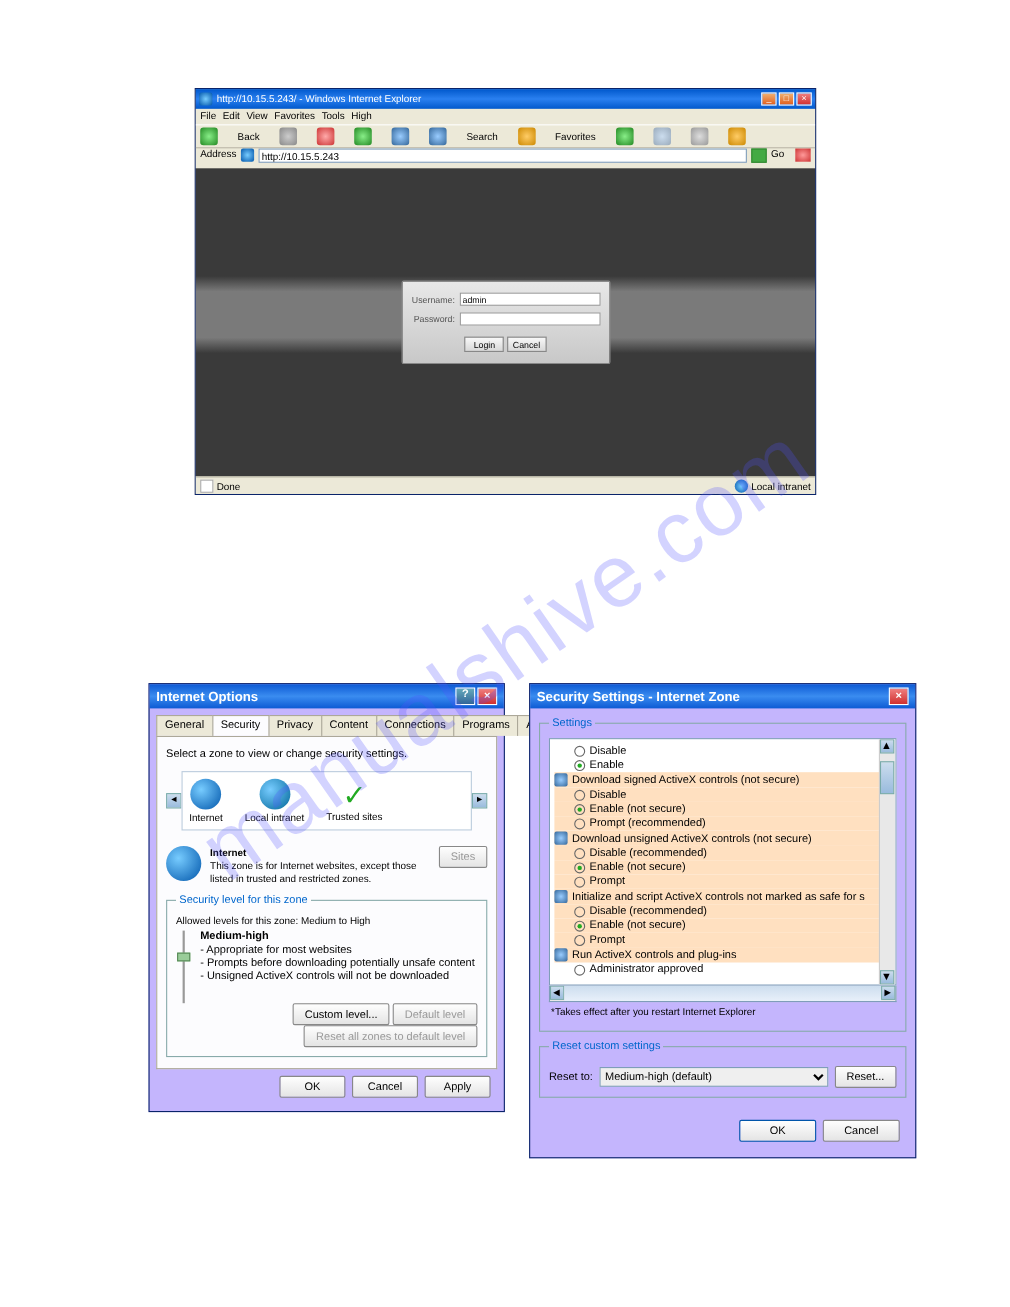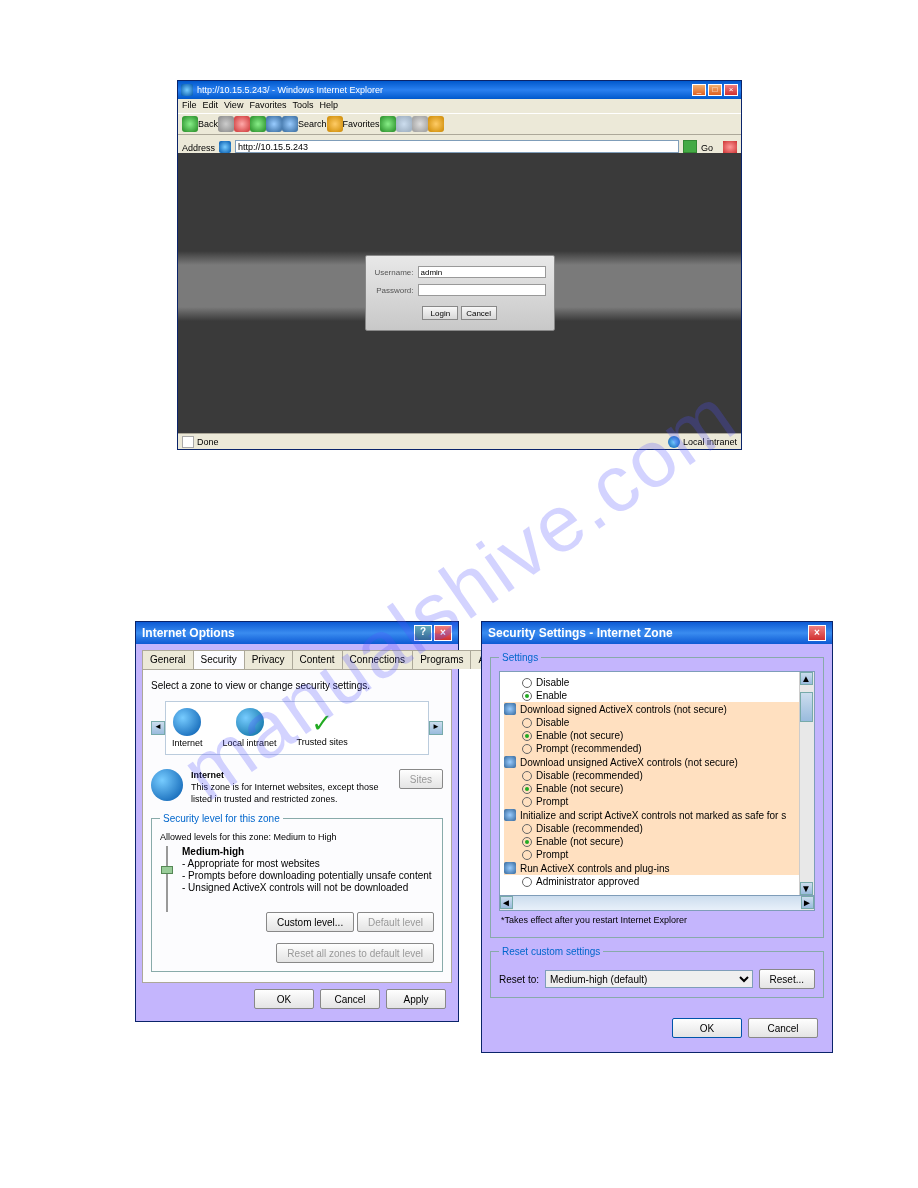--- a/index.html
+++ b/index.html
@@ -8,23 +8,23 @@
 
 .watermark{position:absolute;left:50%;top:50%;transform:translate(-50%,-50%) rotate(-35deg);font-size:80px;color:rgba(80,80,255,0.25);font-weight:400;letter-spacing:2px;pointer-events:none;z-index:50;white-space:nowrap}
 
 
 .iewin{position:absolute;left:177px;top:80px;width:565px;background:#ece9d8;border:1px solid #0a246a}
 .titlebar{height:18px;background:linear-gradient(to bottom,#0058cc,#2a80f0,#0058cc);display:flex;align-items:center;padding:0 3px;color:#fff;font-size:9px}
 .titlebar .spacer{flex:1}
 .winbtn{width:14px;height:12px;background:linear-gradient(#f0b070,#e06020);border:1px solid #fff;margin-left:2px;font-size:8px;text-align:center;line-height:10px;color:#fff}
 .winbtn.close{background:linear-gradient(#f08080,#d03030)}
 .menubar{height:14px;background:#ece9d8;display:flex;font-size:9px;padding:1px 4px;gap:6px}
-.toolbar{height:22px;background:#ece9d8;border-top:1px solid #fff;border-bottom:1px solid #aca899;display:flex;align-items:center;padding:0 4px;gap:0}
+.toolbar{height:22px;background:#ece9d8;border-top:1px solid #fff;border-bottom:1px solid #aca899;display:flex;align-items:center;padding:0 4px;gap:18px}
 .tbbtn{width:16px;height:16px;border-radius:3px;display:inline-block}
-.addrbar{height:18px;background:#ece9d8;display:flex;align-items:flex-end;font-size:9px;padding:0 4px;gap:4px}
+.addrbar{height:18px;background:#ece9d8;display:flex;align-items:flex-start;font-size:9px;padding:0 4px;gap:4px}
 .addrbar input{flex:1;height:13px;font-size:9px;padding:0 2px;border:1px solid #7f9db9}
 .gobadge{width:14px;height:13px;background:#4a4;border:1px solid #383}
 .content{height:280px;background:linear-gradient(to bottom,#3a3a3a 0%,#3a3a3a 35%,#7a7a7a 40%,#7a7a7a 55%,#3a3a3a 60%,#3a3a3a 100%);display:flex;align-items:center;justify-content:center}
 .loginbox{width:190px;background:linear-gradient(#e8e8e8,#c8c8c8);border:1px solid #888;border-radius:2px}
 .loginhdr{height:26px;background:linear-gradient(#4a4a4a,#2a2a2a);display:flex;align-items:center;padding:0 6px;color:#ddd;font-style:italic;font-size:11px;font-weight:bold}
 .lens{width:20px;height:20px;border-radius:50%;background:radial-gradient(circle at 35% 35%,#4a6,#030);margin-left:auto;border:2px solid #333}
 .loginbody{padding:10px 8px;font-size:8px;color:#555}
 .lrow{display:flex;align-items:center;margin-bottom:6px;gap:4px}
 .lrow label{width:40px;text-align:right}
 .lrow input{flex:1;height:12px;border:1px solid #999;font-size:8px;padding:0 2px}
@@ -100,21 +100,21 @@
     <span class="winbtn">_</span>
     <span class="winbtn">□</span>
     <span class="winbtn close">×</span>
   </div>
   <div class="menubar">
     <span>File</span>
     <span>Edit</span>
     <span>View</span>
     <span>Favorites</span>
     <span>Tools</span>
-    <span>Help</span>
+    <span>High</span>
   </div>
   <div class="toolbar">
     <span class="tbbtn" style="background:radial-gradient(#8e8,#282)"></span>
     <span style="font-size:9px">Back</span>
     <span class="tbbtn" style="background:radial-gradient(#ccc,#888)"></span>
     <span class="tbbtn" style="background:radial-gradient(#faa,#c33)"></span>
     <span class="tbbtn" style="background:radial-gradient(#8e8,#282)"></span>
     <span class="tbbtn" style="background:radial-gradient(#9cf,#369)"></span>
     <span class="tbbtn" style="background:radial-gradient(#9cf,#369)"></span>
     <span style="font-size:9px">Search</span>
@@ -216,21 +216,21 @@
             <div style="font-weight:bold">Medium-high</div>
             <div>- Appropriate for most websites</div>
             <div>- Prompts before downloading potentially unsafe content</div>
             <div>- Unsigned ActiveX controls will not be downloaded</div>
           </div>
         </div>
         <div style="text-align:right;margin-top:0">
           <button class="dbtn">Custom level...</button>
           <button class="dbtn" disabled="">Default level</button>
         </div>
-        <div style="text-align:right;margin-top:11px">
+        <div style="text-align:right;margin-top:0">
           <button class="dbtn" disabled="">Reset all zones to default level</button>
         </div>
       </fieldset>
     </div>
     <div class="btns">
       <button class="dbtn" style="min-width:60px">OK</button>
       <button class="dbtn" style="min-width:60px">Cancel</button>
       <button class="dbtn" style="min-width:60px">Apply</button>
     </div>
   </div>

